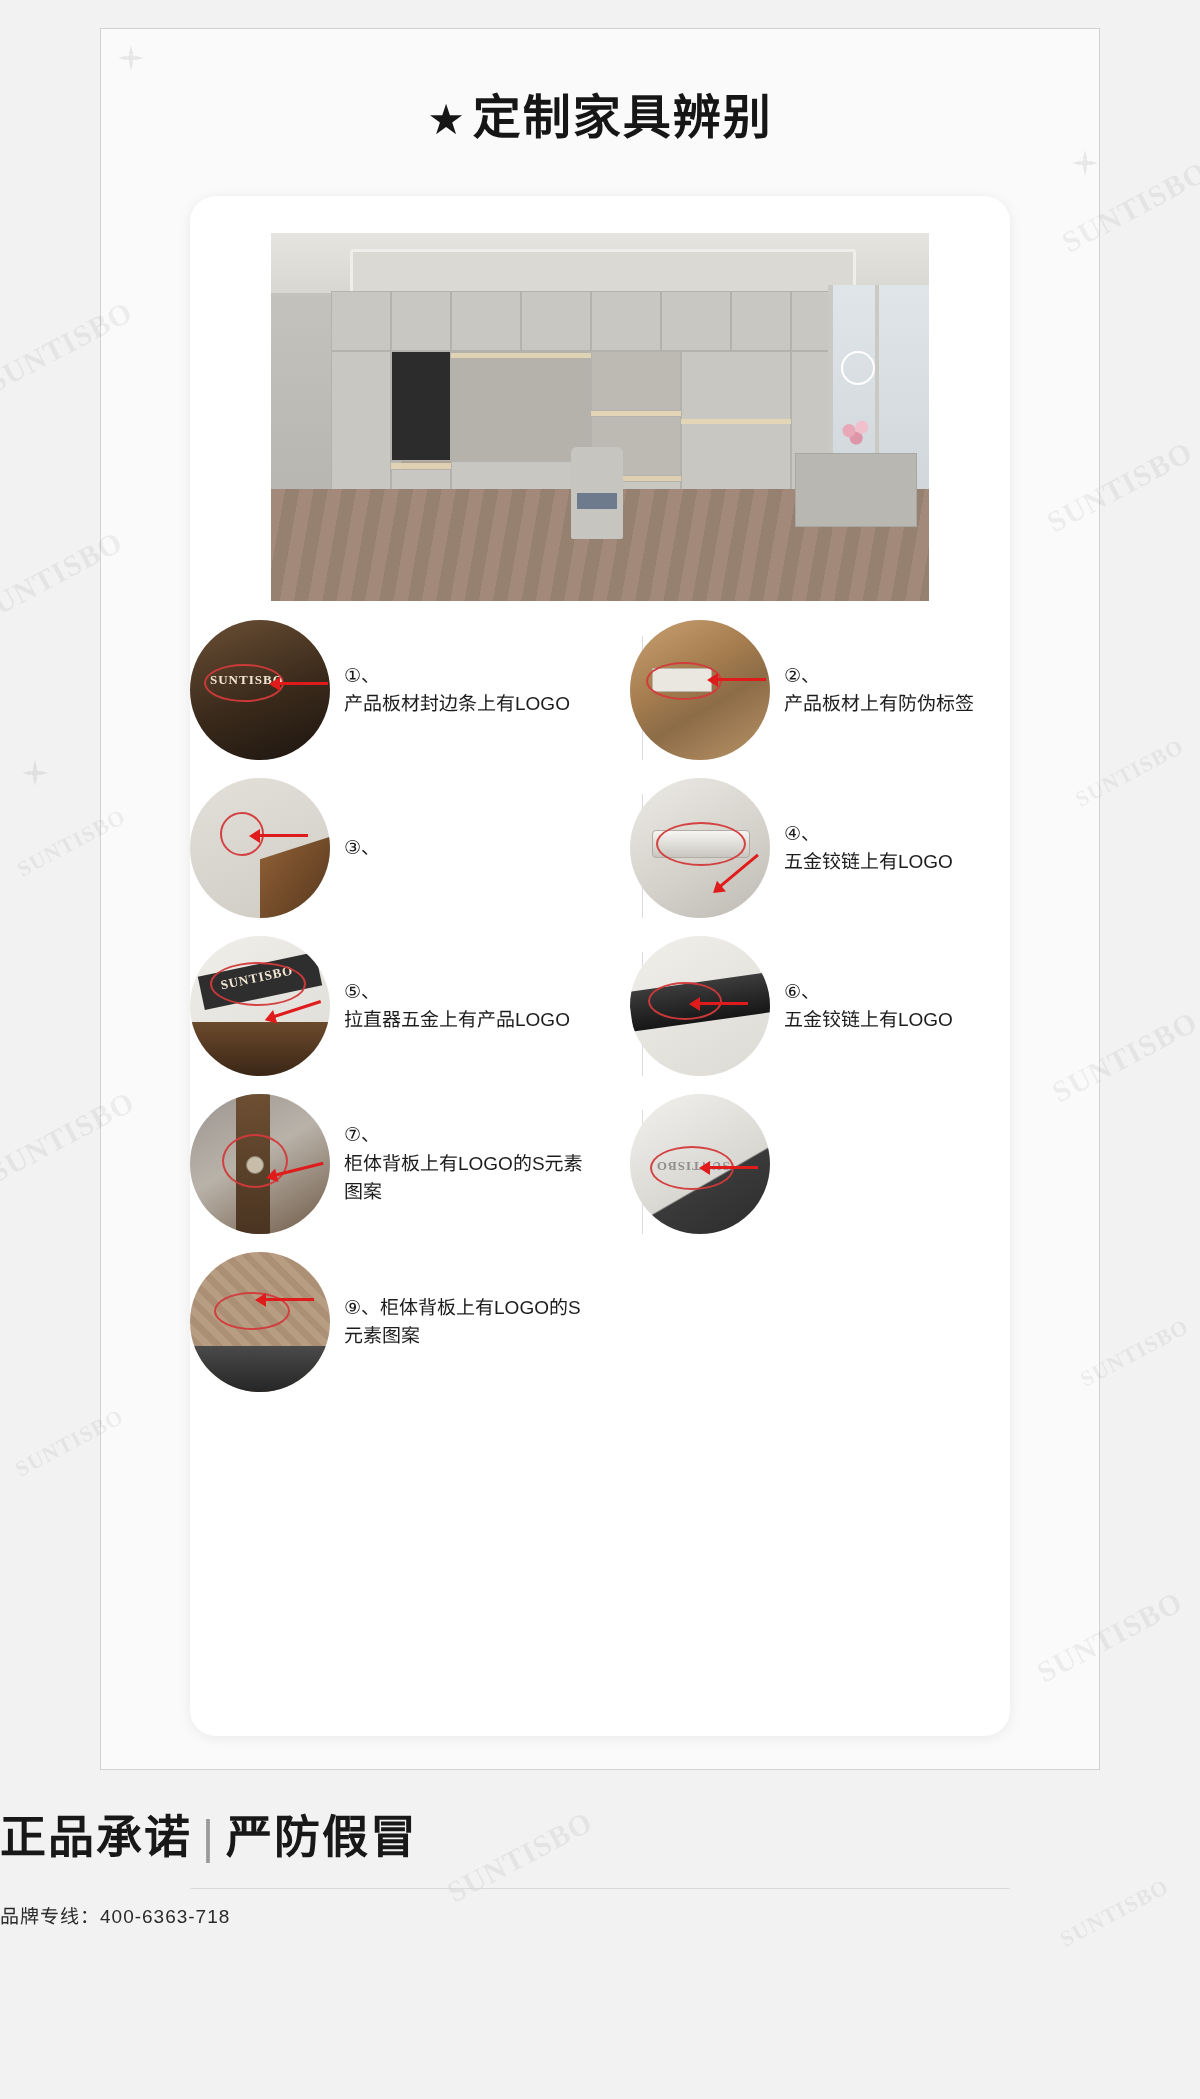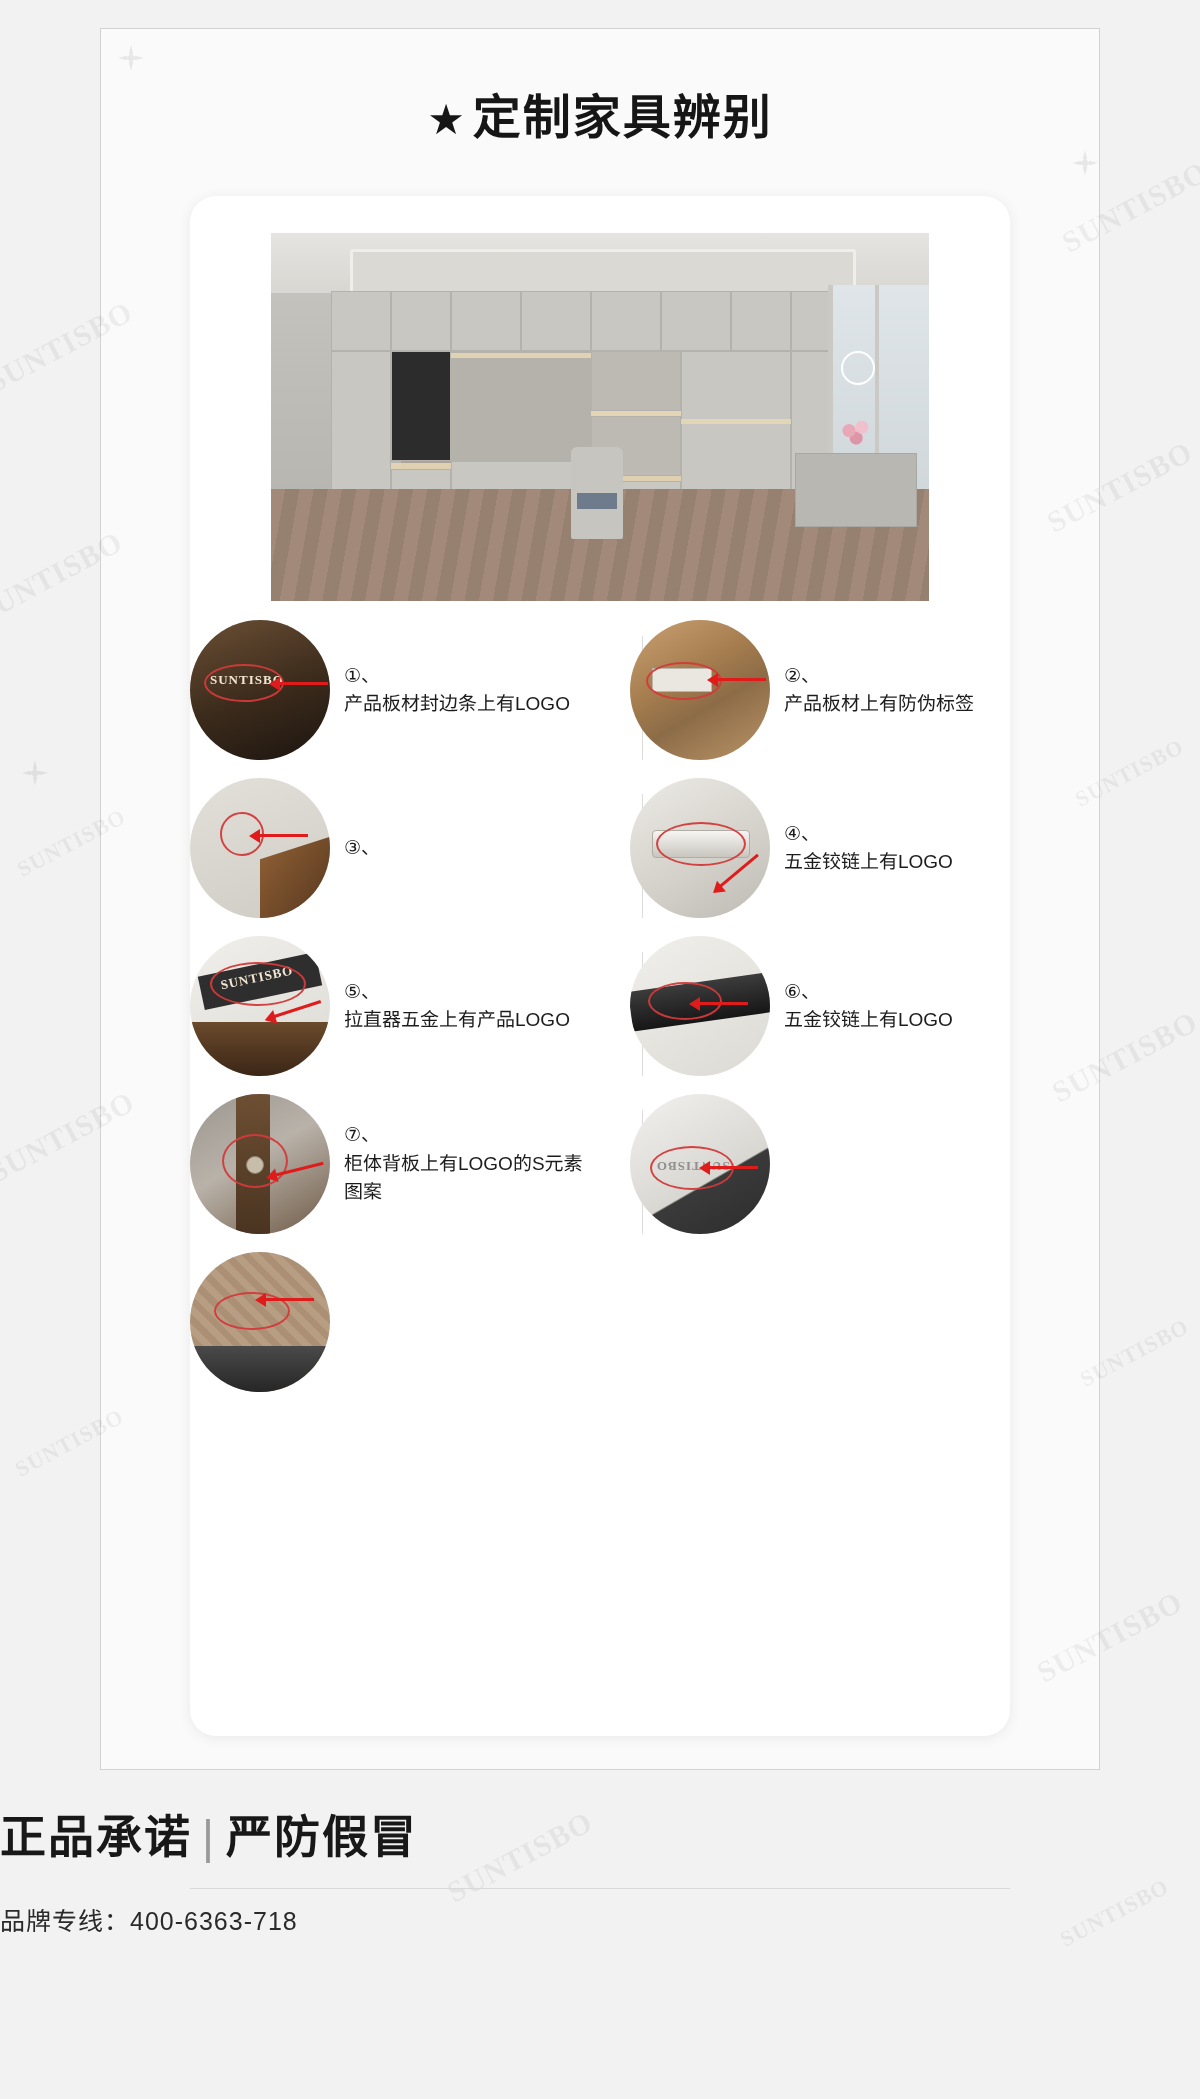--- a/index.html
+++ b/index.html
@@ -191,21 +191,21 @@
   .f-sub{
     margin-top:16px;
     font-size:21px;color:#3a3a3a;letter-spacing:.2px;
     font-family:"Liberation Serif",serif;
   }
   .f-line{
     margin:22px auto 0;
     width:820px;height:1px;background:#d9d9d9;
   }
   .f-org{margin-top:22px;font-size:27px;color:#1d1d1d;letter-spacing:3px;}
-  .f-tel{margin-top:12px;font-size:25px;color:#2a2a2a;letter-spacing:1px;}
+  .f-tel{margin-top:12px;font-size:19px;color:#2a2a2a;letter-spacing:1px;}
 </style>
 </head>
 <body>
 
 <div class="watermarks">
   <div class="wm" style="left:-20px;top:330px;">SUNTISBO</div>
   <div class="wm" style="left:-30px;top:560px;">SUNTISBO</div>
   <div class="wm small" style="left:12px;top:830px;">SUNTISBO</div>
   <div class="wm" style="left:-18px;top:1120px;">SUNTISBO</div>
   <div class="wm small" style="left:10px;top:1430px;">SUNTISBO</div>
@@ -388,20 +388,23 @@
     </div>
   </div>
 
   <div class="row">
     <div class="item left">
       <div class="thumb tx-back">
         <div style="position:absolute;left:0;bottom:0;width:100%;height:46px;background:linear-gradient(#4a4a4a,#262626);"></div>
         <div class="ann-circle" style="left:24px;top:40px;width:72px;height:34px;"></div>
         <div class="arrow" style="left:72px;top:46px;"></div>
       </div>
+      <div class="caption">
+        <span><span class="num">⑨、</span><span>柜体背板上有LOGO的S元素图案</span></span>
+      </div>
     </div>
   </div>
 
 </div>
 
 <div class="footer">
   <div class="f-main">
     <span>正品承诺</span><span class="sep">|</span><span>严防假冒</span>
   </div>
   <div class="f-line"></div>

